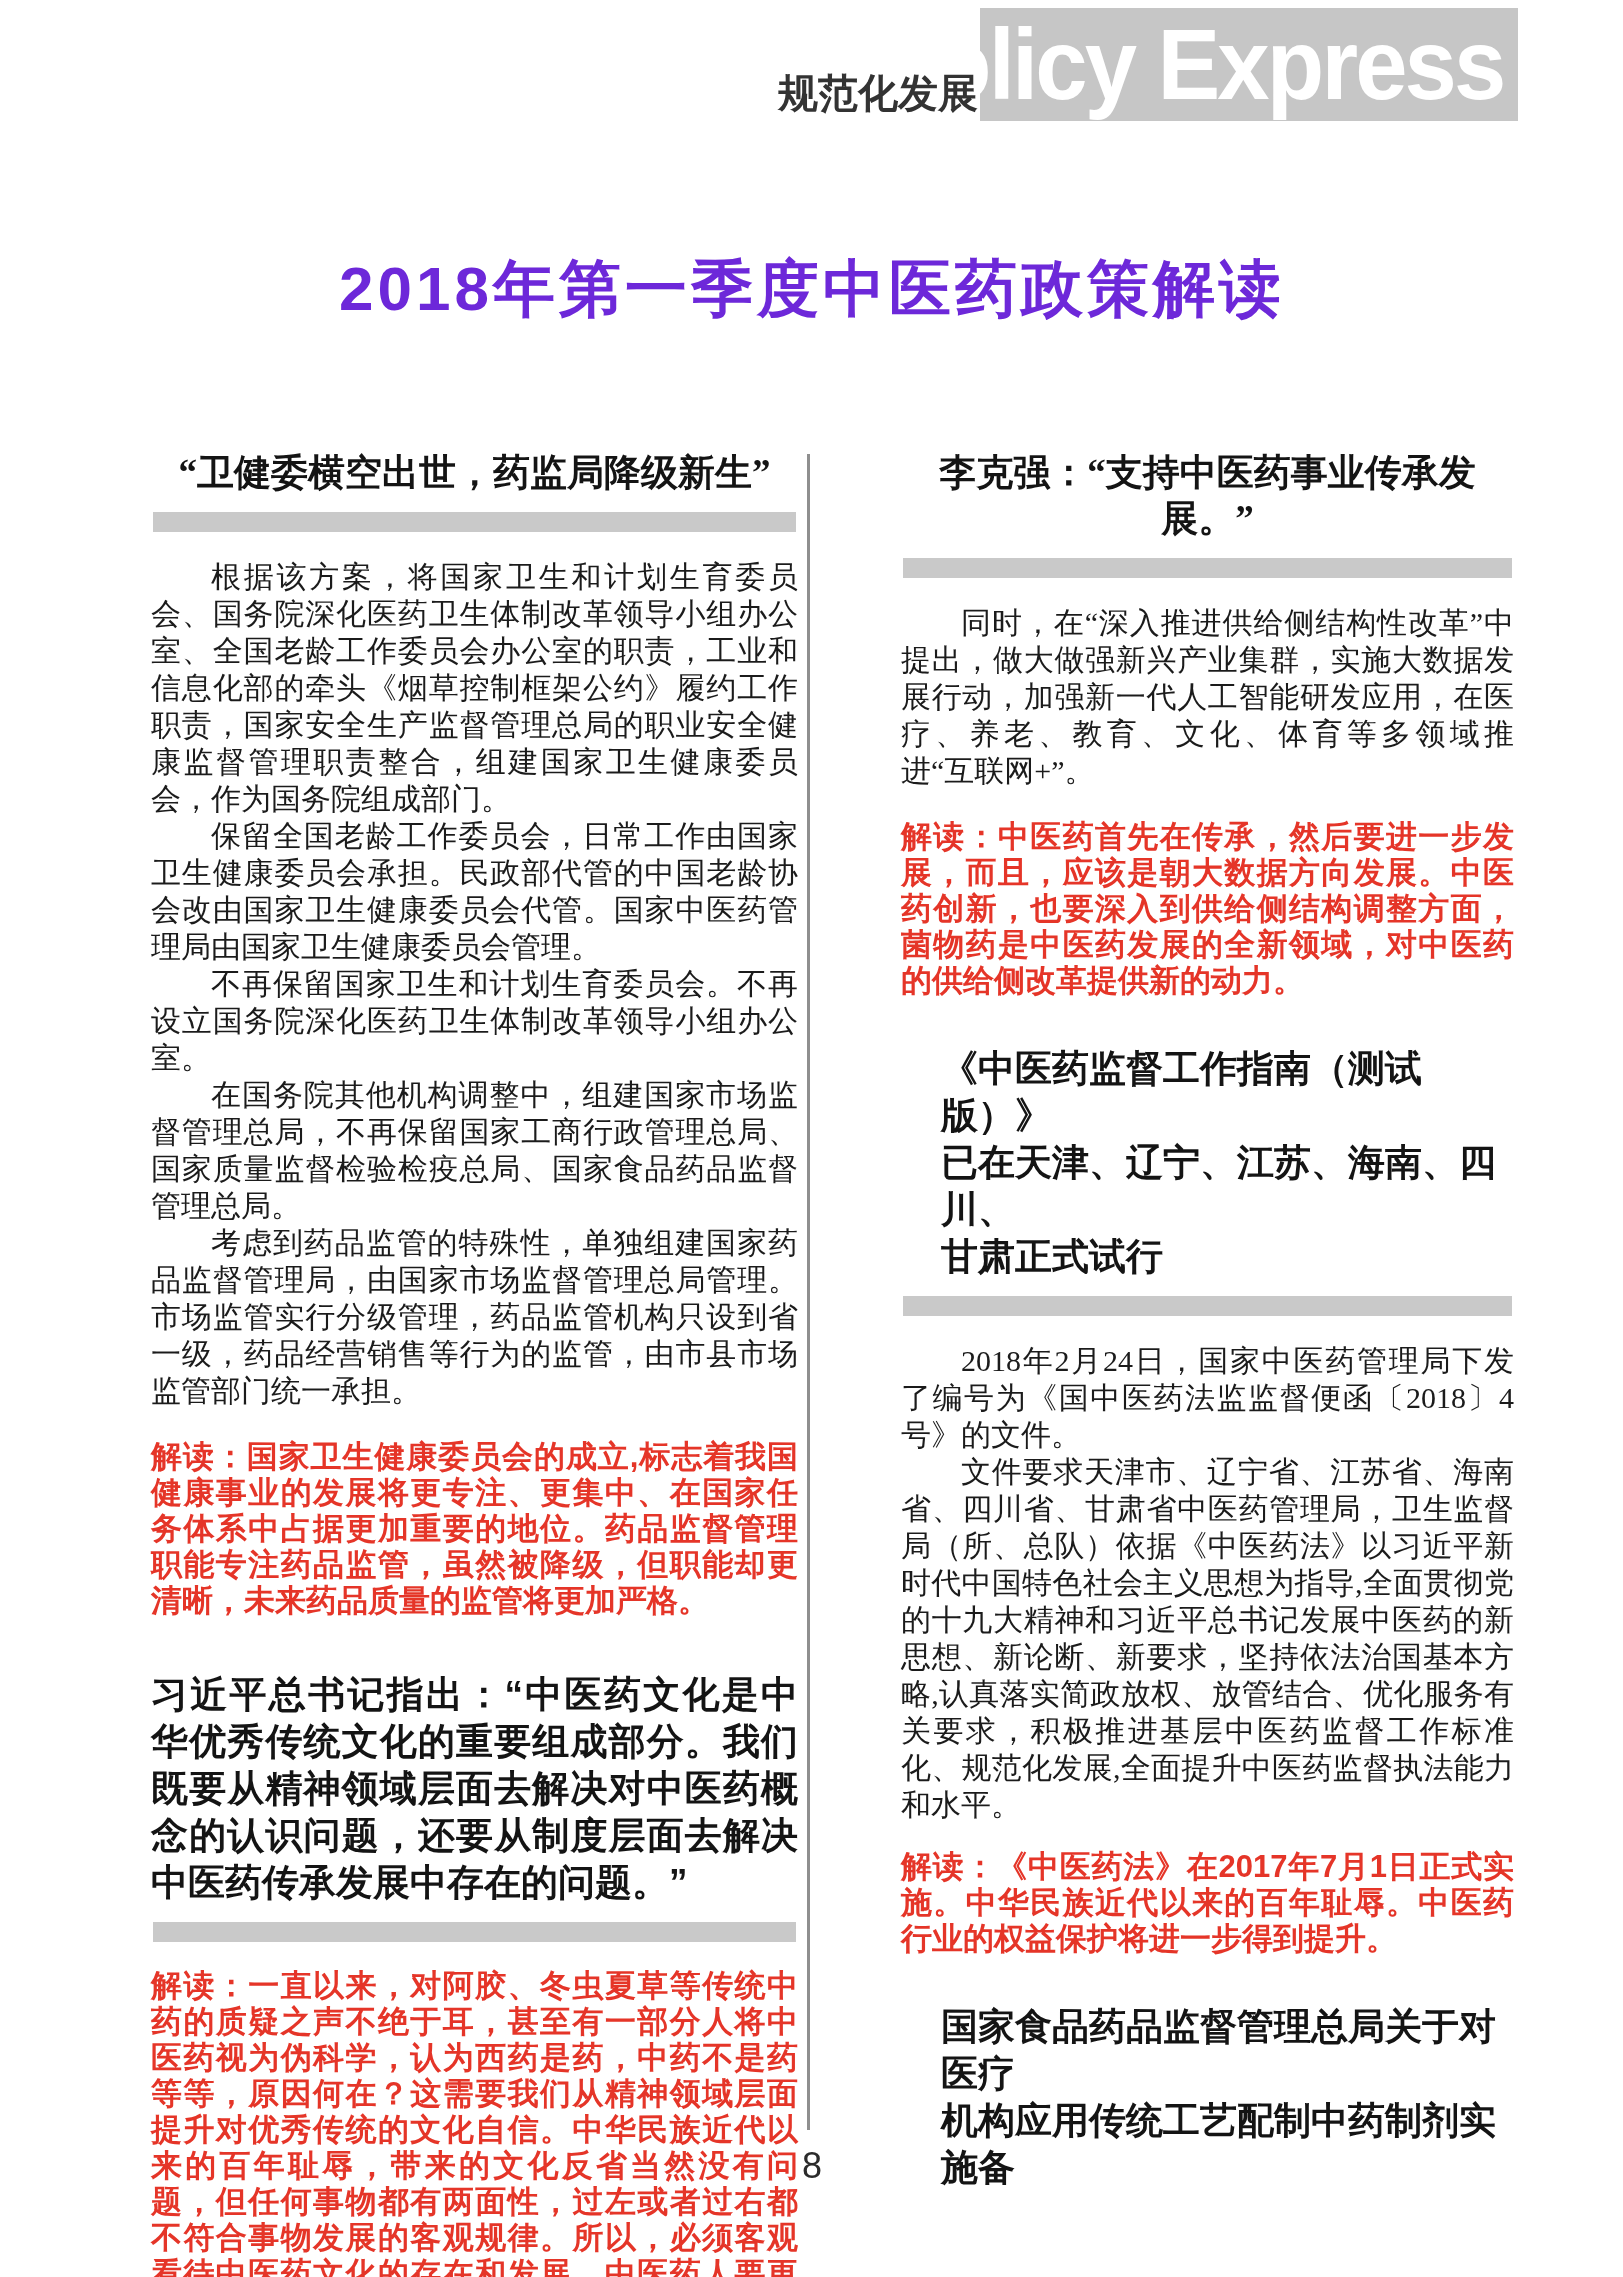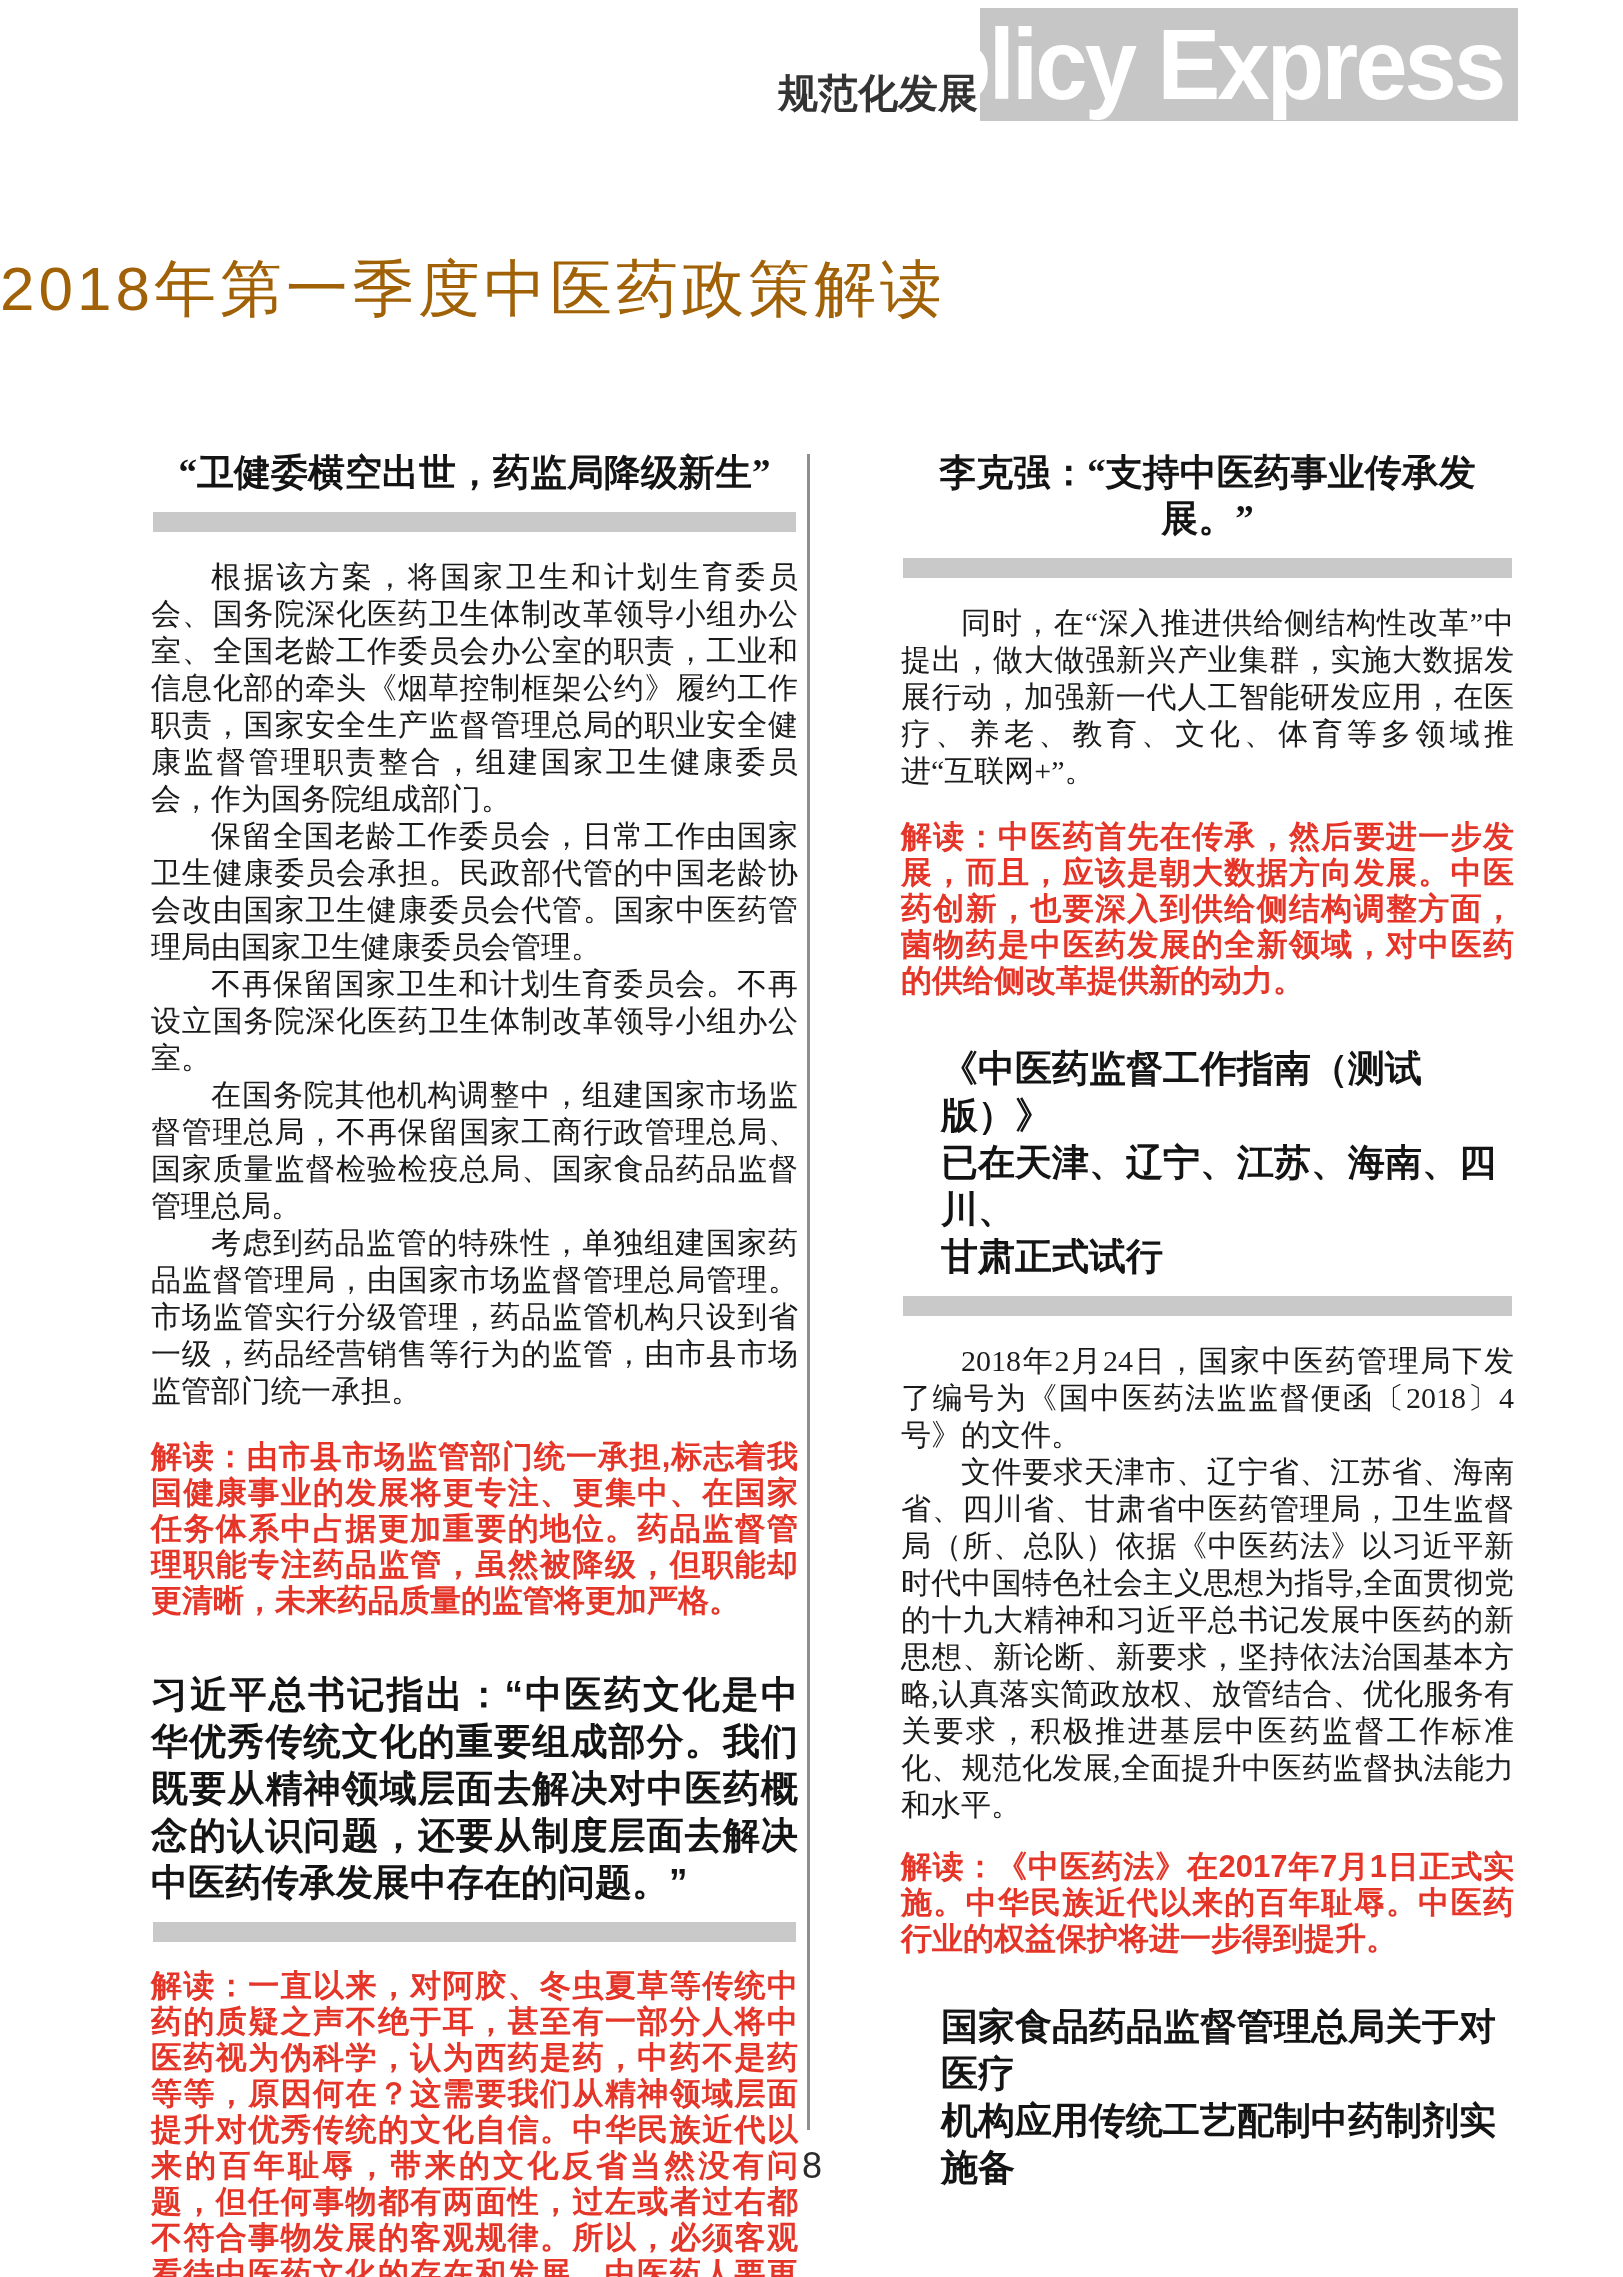--- a/index.html
+++ b/index.html
@@ -7,23 +7,23 @@
         font-family:"Liberation Serif","DejaVu Serif",serif;}
 
   
   .banner{position:absolute;left:980px;top:8px;width:538px;height:113px;background:#c6c6c6;
           display:flex;align-items:center;justify-content:flex-end;padding-right:14px;box-sizing:border-box;}
   .banner-en{font-family:"Liberation Sans","DejaVu Sans",sans-serif;font-weight:bold;font-size:100px;
              color:#ffffff;letter-spacing:-3px;white-space:nowrap;transform:scaleX(0.94);transform-origin:right center;}
   .banner-cn{position:absolute;top:66px;right:646px;font-family:"Liberation Sans","DejaVu Sans",sans-serif;
              font-weight:bold;font-size:40px;color:#333333;white-space:nowrap;}
 
-  .page-title{position:absolute;top:247px;left:0;width:100%;
-              font-family:"Liberation Sans","DejaVu Sans",sans-serif;font-weight:normal;
-              font-size:62px;letter-spacing:4px;color:#a16207;}
+  .page-title{position:absolute;top:247px;left:0;width:100%;text-align:center;
+              font-family:"Liberation Sans","DejaVu Sans",sans-serif;font-weight:bold;
+              font-size:62px;letter-spacing:4px;color:#6d28d9;}
 
   .col{position:absolute;top:450px;}
   .col-left{left:151px;width:647px;}
   .col-right{left:901px;width:613px;}
 
   .heading-center{text-align:center;font-family:Liberation Serif, serif;
                   font-weight:bold;font-size:37px;line-height:46px;color:#141414;}
   .bar{height:20px;background:#c9c9c9;margin:16px 2px 26px 2px;}
   .body p{margin:0;font-size:30px;line-height:37px;text-align:justify;text-indent:2em;color:#1b1b1b;}
   .jiedu{margin-top:30px;font-family:"Liberation Sans","DejaVu Sans",sans-serif;font-weight:bold;
@@ -56,21 +56,21 @@
     <div class="bar"></div>
 
     <div class="body">
       <p>根据该方案，将国家卫生和计划生育委员会、国务院深化医药卫生体制改革领导小组办公室、全国老龄工作委员会办公室的职责，工业和信息化部的牵头《烟草控制框架公约》履约工作职责，国家安全生产监督管理总局的职业安全健康监督管理职责整合，组建国家卫生健康委员会，作为国务院组成部门。</p>
       <p>保留全国老龄工作委员会，日常工作由国家卫生健康委员会承担。民政部代管的中国老龄协会改由国家卫生健康委员会代管。国家中医药管理局由国家卫生健康委员会管理。</p>
       <p>不再保留国家卫生和计划生育委员会。不再设立国务院深化医药卫生体制改革领导小组办公室。</p>
       <p>在国务院其他机构调整中，组建国家市场监督管理总局，不再保留国家工商行政管理总局、国家质量监督检验检疫总局、国家食品药品监督管理总局。</p>
       <p>考虑到药品监管的特殊性，单独组建国家药品监督管理局，由国家市场监督管理总局管理。市场监管实行分级管理，药品监管机构只设到省一级，药品经营销售等行为的监管，由市县市场监管部门统一承担。</p>
     </div>
 
-    <div class="jiedu">解读：由市县市场监管部门统一承担,标志着我国健康事业的发展将更专注、更集中、在国家任务体系中占据更加重要的地位。药品监督管理职能专注药品监管，虽然被降级，但职能却更清晰，未来药品质量的监管将更加严格。</div>
+    <div class="jiedu">解读：国家卫生健康委员会的成立,标志着我国健康事业的发展将更专注、更集中、在国家任务体系中占据更加重要的地位。药品监督管理职能专注药品监管，虽然被降级，但职能却更清晰，未来药品质量的监管将更加严格。</div>
 
     <div class="quote-heading">习近平总书记指出：“中医药文化是中华优秀传统文化的重要组成部分。我们既要从精神领域层面去解决对中医药概念的认识问题，还要从制度层面去解决中医药传承发展中存在的问题。”</div>
     <div class="bar"></div>
 
     <div class="jiedu" style="margin-top:0;">解读：一直以来，对阿胶、冬虫夏草等传统中药的质疑之声不绝于耳，甚至有一部分人将中医药视为伪科学，认为西药是药，中药不是药等等，原因何在？这需要我们从精神领域层面提升对优秀传统的文化自信。中华民族近代以来的百年耻辱，带来的文化反省当然没有问题，但任何事物都有两面性，过左或者过右都不符合事物发展的客观规律。所以，必须客观看待中医药文化的存在和发展。中医药人要更加自信起来！</div>
   </div>
 
   <div class="col col-right">
 
     <div class="heading-center">李克强：“支持中医药事业传承发展。”</div>

